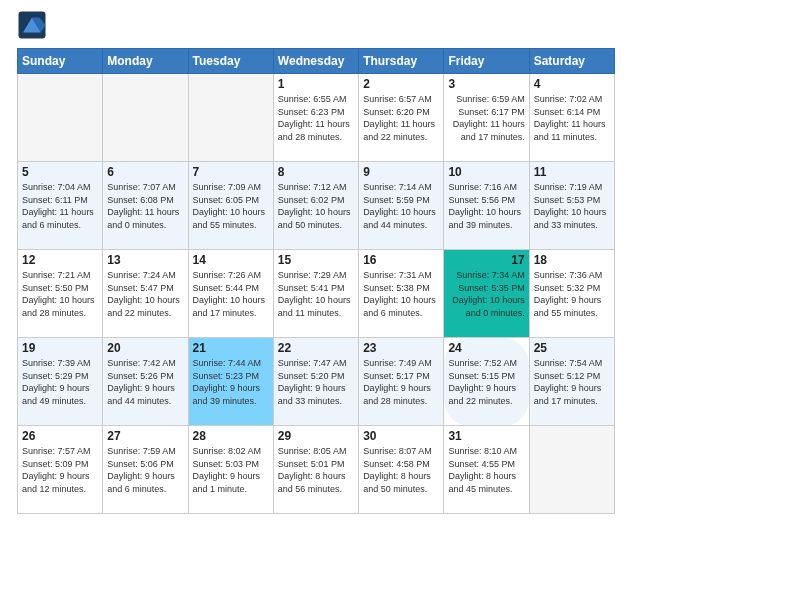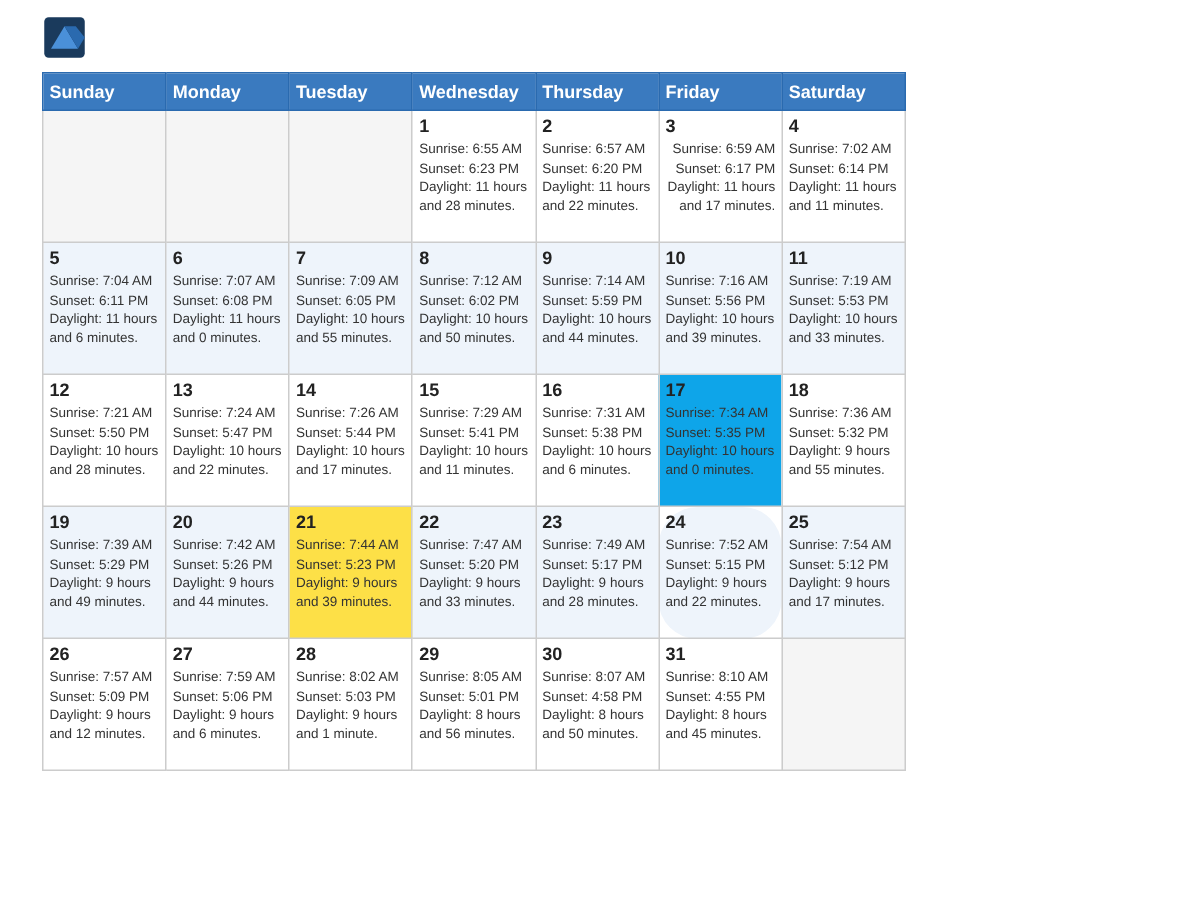--- a/index.html
+++ b/index.html
@@ -6,21 +6,21 @@
     body {
       font-family: Arial, sans-serif;
       background: #fff;
       width: 792px;
       height: 612px;
       overflow: hidden;
     }
     .page {
       width: 632px;
       height: 612px;
-      padding: 10px 28px;
+      padding: 10px 17px;
     }
     .header {
       display: flex;
       justify-content: space-between;
       align-items: flex-start;
       margin-bottom: 8px;
     }
     .logo {
       display: flex;
       align-items: center;
@@ -243,21 +243,21 @@
 Daylight: 10 hours
 and 11 minutes.</div>
           </td>
           <td style="background: rgb(255, 255, 255);">
             <div class="day-num">16</div>
             <div class="day-info" style="white-space: pre-line;">Sunrise: 7:31 AM
 Sunset: 5:38 PM
 Daylight: 10 hours
 and 6 minutes.</div>
           </td>
-          <td style="background: #0ea5e9;">
+          <td style="background: #14b8a6; text-align: right;">
             <div class="day-num">17</div>
             <div class="day-info" style="white-space: pre-line;">Sunrise: 7:34 AM
 Sunset: 5:35 PM
 Daylight: 10 hours
 and 0 minutes.</div>
           </td>
           <td style="background: rgb(255, 255, 255);">
             <div class="day-num">18</div>
             <div class="day-info" style="white-space: pre-line;">Sunrise: 7:36 AM
 Sunset: 5:32 PM
@@ -273,21 +273,21 @@
 Daylight: 9 hours
 and 49 minutes.</div>
           </td>
           <td style="background: rgb(238, 244, 251);">
             <div class="day-num">20</div>
             <div class="day-info" style="white-space: pre-line;">Sunrise: 7:42 AM
 Sunset: 5:26 PM
 Daylight: 9 hours
 and 44 minutes.</div>
           </td>
-          <td style="background: #fde047;">
+          <td style="background: #7dd3fc;">
             <div class="day-num">21</div>
             <div class="day-info" style="white-space: pre-line;">Sunrise: 7:44 AM
 Sunset: 5:23 PM
 Daylight: 9 hours
 and 39 minutes.</div>
           </td>
           <td style="background: rgb(238, 244, 251);">
             <div class="day-num">22</div>
             <div class="day-info" style="white-space: pre-line;">Sunrise: 7:47 AM
 Sunset: 5:20 PM

